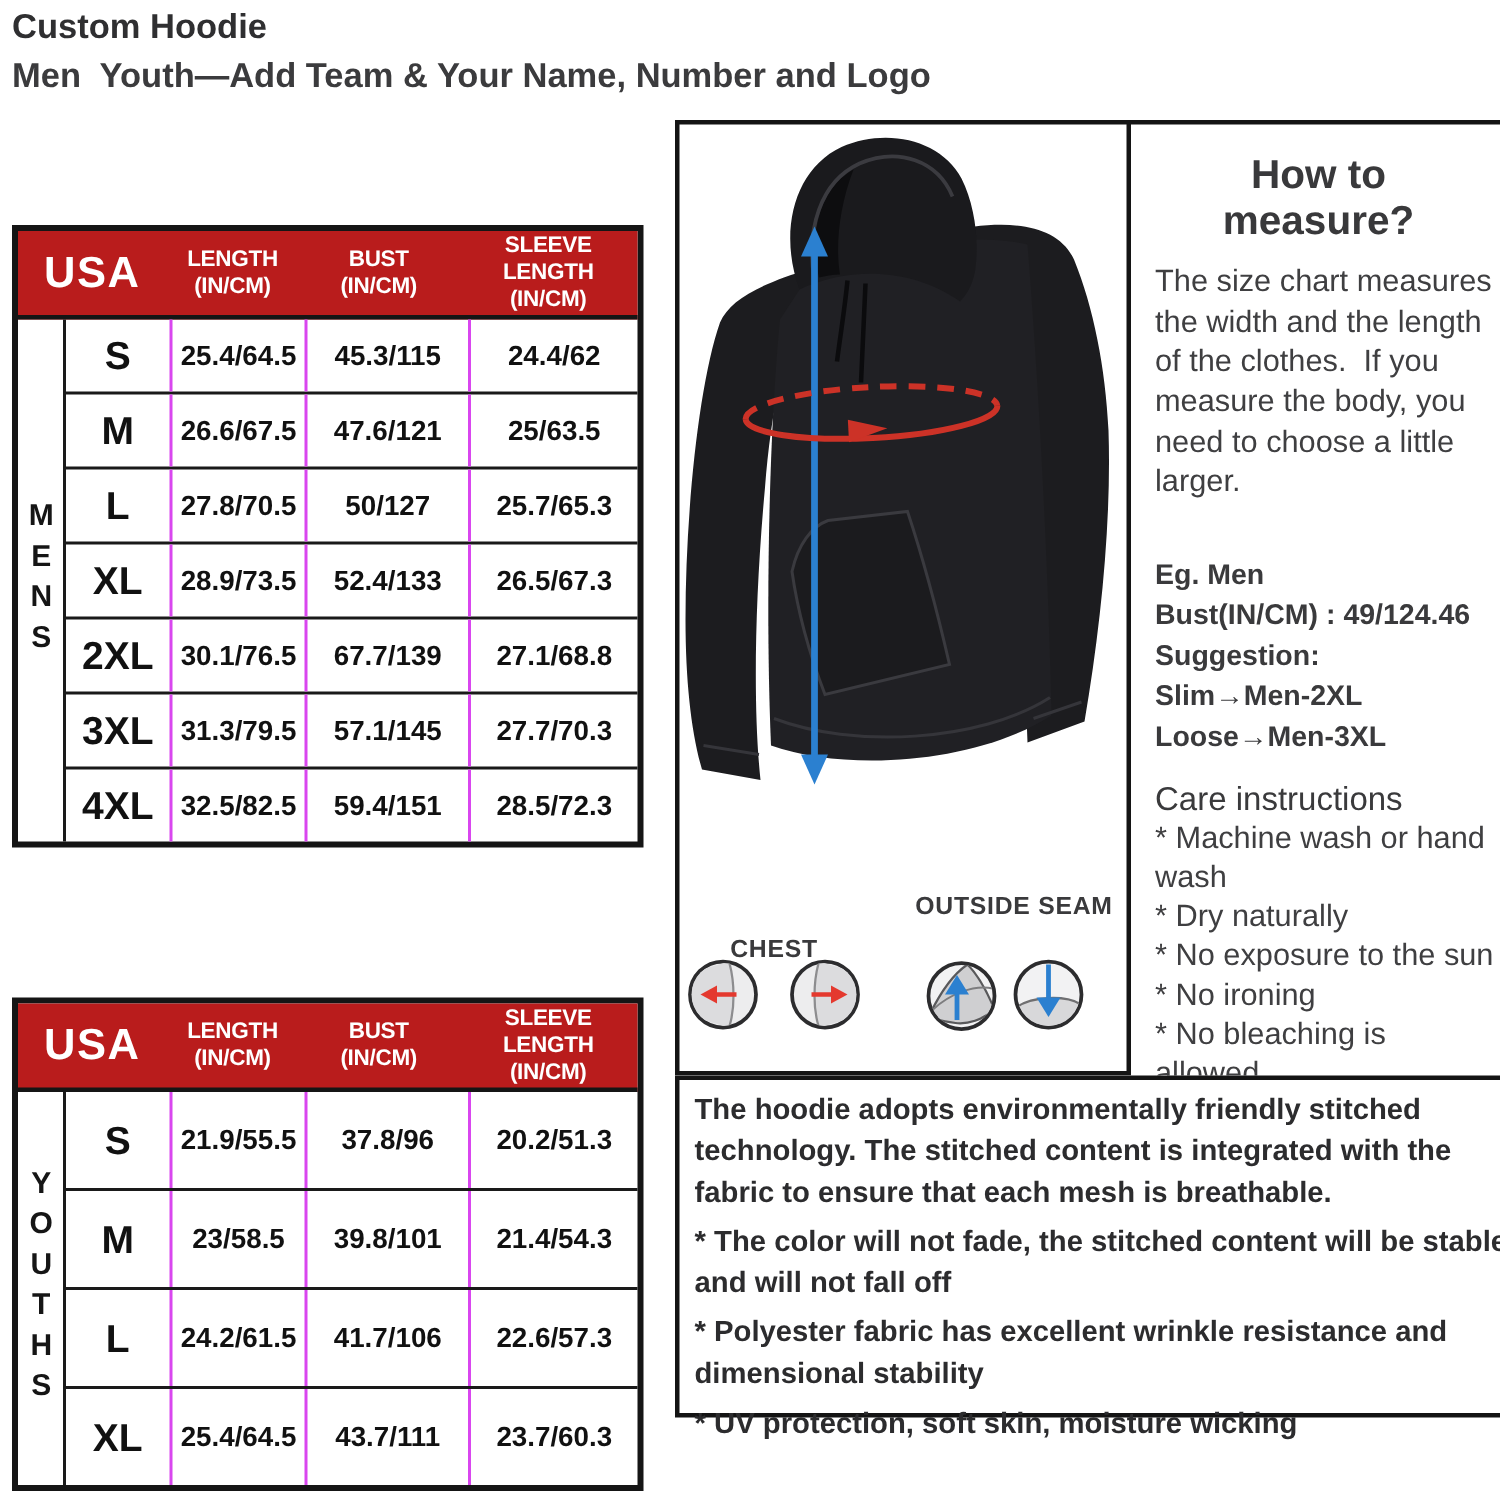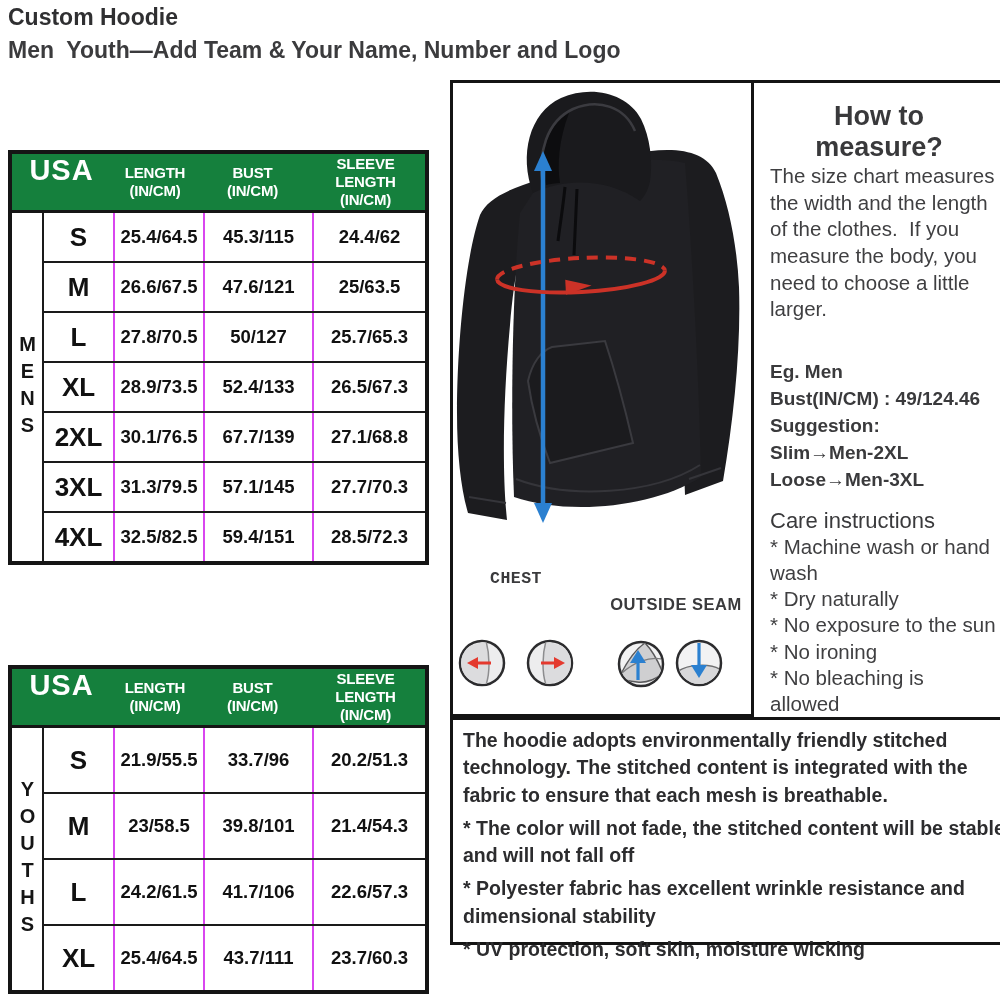--- a/index.html
+++ b/index.html
@@ -12,21 +12,21 @@
   .abs{position:absolute;}
 
   
   .title{left:8px;top:4px;font-size:23px;font-weight:700;color:#2f2f31;}
   .subtitle{left:8px;top:37px;font-size:23px;font-weight:700;color:#3b3b3d;white-space:pre-wrap;}
 
   
   .size-table{left:8px;width:413px;border:4px solid #151515;background:#fff;box-sizing:content-box;}
   .size-table.mens{top:150px;}
   .size-table.youths{top:665px;}
-  .thead{display:flex;background:#15803d;color:#fff;height:56px;border-bottom:3px solid #151515;}
+  .thead{display:flex;align-items:center;background:#b91c1c;color:#fff;height:56px;border-bottom:3px solid #151515;}
   .th{text-align:center;}
   .th.usa{width:99px;font-size:29px;font-weight:700;letter-spacing:1px;}
   .th.col{display:flex;flex-direction:column;justify-content:center;font-weight:700;font-size:15px;line-height:1.2;letter-spacing:-0.2px;}
   .th.c-length{width:88px;}
   .th.c-bust{width:107px;}
   .th.c-sleeve{flex:1;}
   .tbody{display:flex;}
   .vstrip{width:30px;border-right:2px solid #1a1a1a;display:flex;align-items:center;justify-content:center;
           writing-mode:vertical-rl;text-orientation:upright;font-weight:700;font-size:20px;letter-spacing:5px;color:#151515;}
   .rows{flex:1;}
@@ -37,28 +37,28 @@
   .cell{display:flex;align-items:center;justify-content:center;font-weight:700;font-size:18.5px;color:#111;border-left:2px solid #d946ef;}
   .cell.size{border-left:none;width:69px;font-size:26px;}
   .cell.length{width:88px;}
   .cell.bust{width:107px;}
   .cell.sleeve{flex:1;}
 
   
   .hoodie-box{left:450px;top:80px;width:298px;height:631px;border:3px solid #141414;background:#fff;}
   .hoodie-box svg{position:absolute;left:0;top:0;}
   .icon-label{position:absolute;font-size:16.5px;font-weight:700;color:#3a3a3c;text-align:center;letter-spacing:0.5px;}
-  .icon-label.chest{left:3px;top:486px;width:120px;font-family:Liberation Mono, monospace;}
+  .icon-label.chest{left:3px;top:541px;width:120px;}
   .icon-label.seam{left:147px;top:512px;width:152px;}
 
   
   .measure-panel{left:754px;top:80px;width:246px;height:634px;border-top:3px solid #141414;box-sizing:border-box;
                  padding:14px 4px 0 16px;color:#3f3f41;}
   .mp-heading{font-size:27px;font-weight:700;color:#39393b;text-align:center;margin:4px 8px 0 0;}
-  .mp-body{font-size:20.5px;line-height:1.30;white-space:pre-wrap;}
+  .mp-body{font-size:20.5px;line-height:1.30;margin-top:12px;white-space:pre-wrap;}
   .mp-example{margin-top:36px;font-size:19px;font-weight:700;line-height:1.42;color:#3a3a3c;}
   .mp-care-heading{font-size:22px;margin-top:14px;color:#3a3a3c;}
   .mp-care{font-size:20.5px;line-height:1.28;margin-top:0;}
 
   
   .desc-box{left:450px;top:717px;width:552px;height:215px;border:3px solid #141414;background:#fff;
             padding:7px 6px 0 10px;box-sizing:content-box;color:#2c2c2e;}
   .desc-box p{margin:0 0 6px 0;font-size:19.5px;font-weight:700;line-height:1.4;}
 </style>
 </head>
@@ -147,21 +147,21 @@
       <span>SLEEVE LENGTH</span>
       <span>(IN/CM)</span>
     </div>
   </div>
   <div class="tbody">
     <div class="vstrip">YOUTHS</div>
     <div class="rows">
       <div class="row">
         <div class="cell size">S</div>
         <div class="cell length">21.9/55.5</div>
-        <div class="cell bust">33.7/96</div>
+        <div class="cell bust">37.8/96</div>
         <div class="cell sleeve">20.2/51.3</div>
       </div>
       <div class="row">
         <div class="cell size">M</div>
         <div class="cell length">23/58.5</div>
         <div class="cell bust">39.8/101</div>
         <div class="cell sleeve">21.4/54.3</div>
       </div>
       <div class="row">
         <div class="cell size">L</div>

